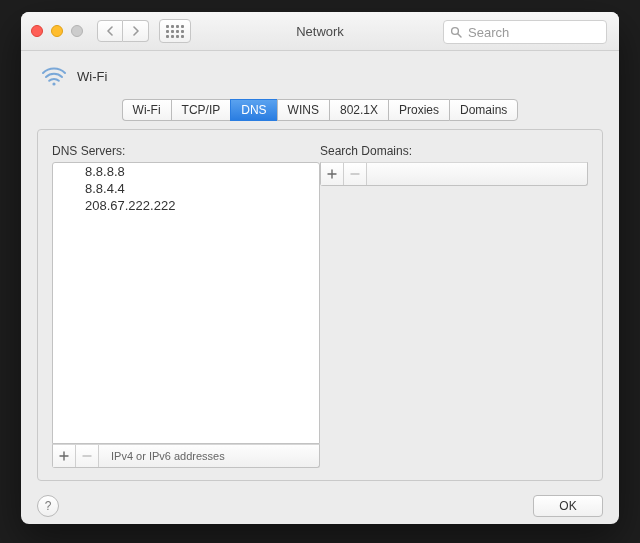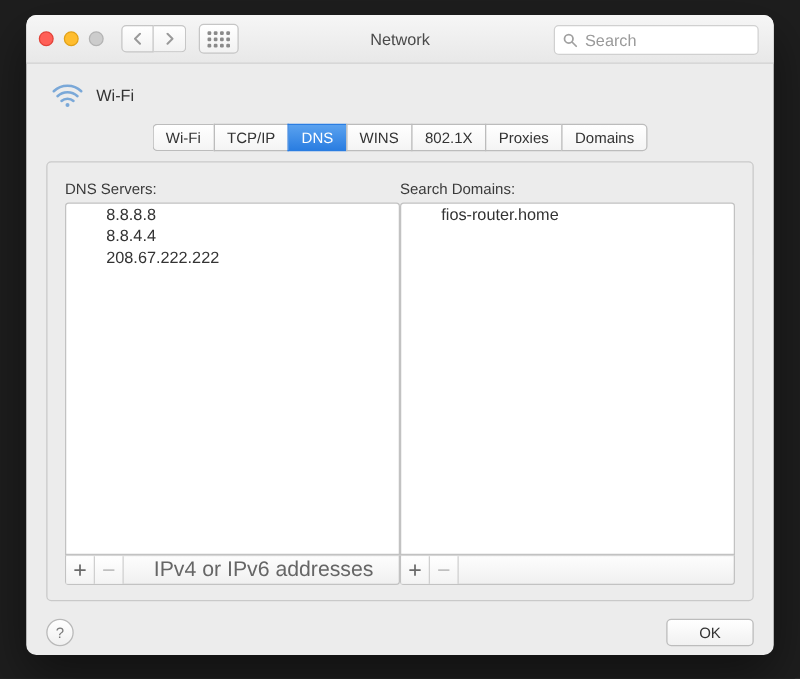--- a/index.html
+++ b/index.html
@@ -40,21 +40,21 @@
   
   .panel{margin:8px 16px 0 16px;border:1px solid #c9c9c9;border-radius:4px;background:#ececec;padding:14px 14px 12px 14px;}
   .cols{display:flex;}
   .col{flex:1;display:flex;flex-direction:column;}
   .colhead{font-size:12px;color:#3a3a3a;margin-bottom:4px;}
   .listwrap{height:280px;border:1px solid #c2c2c2;border-radius:3px 3px 0 0;background:#fff;overflow:auto;padding-left:24px;}
   .listwrap .row{padding:1px 8px;font-size:13px;color:#333;}
   .below{display:flex;align-items:center;border:1px solid #c2c2c2;border-top:1px solid #d6d6d6;border-radius:0 0 3px 3px;background:linear-gradient(#fdfdfd,#f0f0f0);height:22px;}
   .sq{width:22px;height:22px;border-right:1px solid #cfcfcf;display:flex;align-items:center;justify-content:center;color:#6a6a6a;font-size:14px;background:linear-gradient(#ffffff,#f3f3f3);}
   .sq.disabled{color:#c0c0c0;}
-  .hint{font-size:17px;color:#666;margin-left:24px;}
+  .hint{font-size:11px;color:#666;margin-left:12px;}
 
   
   .footer{display:flex;align-items:center;padding:14px 16px 0 16px;}
   .help{width:20px;height:20px;border:1px solid #b9b9b9;border-radius:50%;display:flex;align-items:center;justify-content:center;color:#7a7a7a;background:linear-gradient(#ffffff,#f0f0f0);font-size:12px;}
   .footer .spacer{flex:1;}
   .footer button{height:22px;min-width:70px;padding:0 14px;border:1px solid #bcbcbc;border-radius:4px;background:linear-gradient(#ffffff,#f1f1f1);font-size:12px;color:#333;margin-left:8px;}
 </style>
 </head>
 <body>
 
@@ -146,23 +146,20 @@
               <svg width="10" height="10" viewBox="0 0 10 10">
                   <path d="M1 5h8" stroke="#c0c0c0" stroke-width="1.4" stroke-linecap="round"></path>
                 </svg>
             </div>
             <div class="hint">IPv4 or IPv6 addresses</div>
           </div>
         </div>
 
         <div class="col">
           <div class="colhead">Search Domains:</div>
-          <div class="listwrap" id="domain-list">
-              <div class="row">fios-router.home</div>
-            </div>
           <div class="below">
             <div class="sq">
               <svg width="10" height="10" viewBox="0 0 10 10">
                   <path d="M5 1v8M1 5h8" stroke="#6a6a6a" stroke-width="1.4" stroke-linecap="round"></path>
                 </svg>
             </div>
             <div class="sq disabled">
               <svg width="10" height="10" viewBox="0 0 10 10">
                   <path d="M1 5h8" stroke="#c0c0c0" stroke-width="1.4" stroke-linecap="round"></path>
                 </svg>

